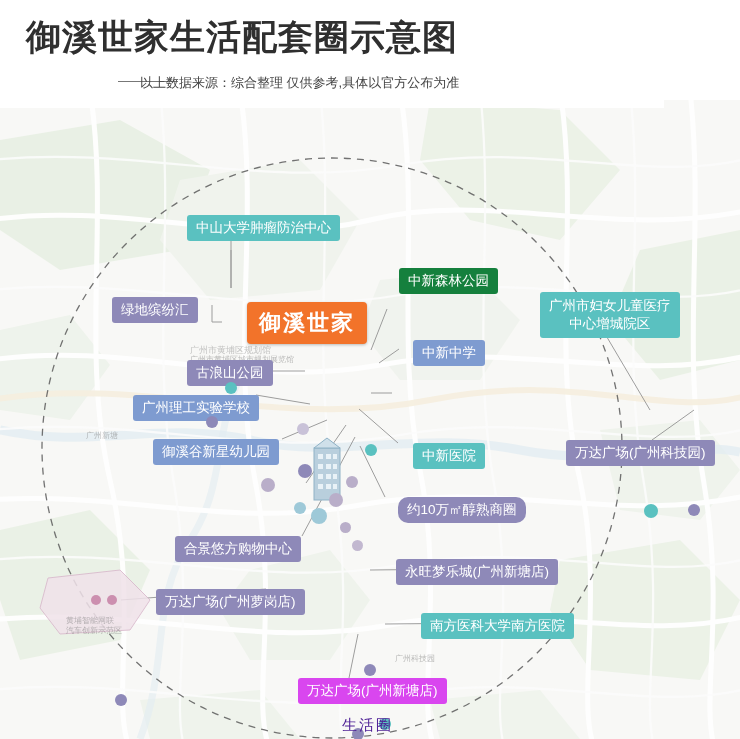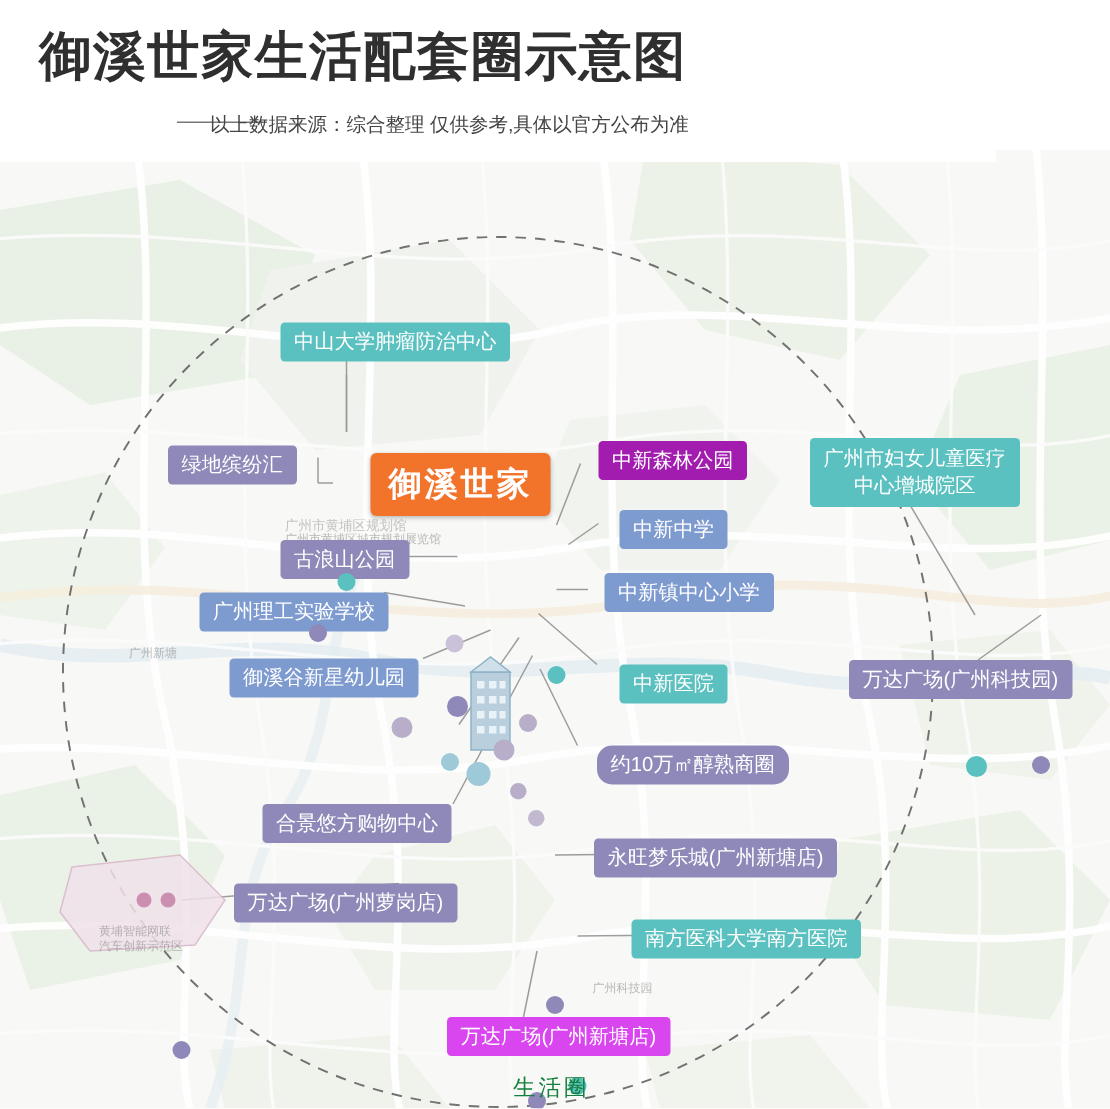--- a/index.html
+++ b/index.html
@@ -49,21 +49,21 @@
     position:absolute;z-index:30;
     background:#f2732a;color:#fff;
     font-size:22px;font-weight:bold;letter-spacing:2px;
     padding:6px 12px;border-radius:4px;
     box-shadow:0 1px 3px rgba(0,0,0,.25);
     white-space:nowrap;
     font-family:"DejaVu Serif","Liberation Serif",serif;
   }
   .dot{position:absolute;border-radius:50%;z-index:25;}
   .bottom-lbl{
-    position:absolute;z-index:30;font-size:15px;color:#15803d;letter-spacing:2px;text-align:right;
+    position:absolute;z-index:30;font-size:15px;color:#4c1d95;letter-spacing:2px;text-align:right;
   }
   .wm{position:absolute;color:rgba(150,150,150,.55);font-size:9px;z-index:15;white-space:nowrap;}
   .wm2{position:absolute;color:rgba(120,120,120,.5);font-size:8px;z-index:15;white-space:nowrap;}
 </style>
 </head>
 <body>
 
 <div id="root">
 
   <div class="header">
@@ -214,25 +214,24 @@
 
   <div class="lbl" style="left:120px;top:395px;background:#7e9bd0;">广州理工实验学校</div>
 
   <div class="lbl" style="left:140px;top:439px;background:#7e9bd0;">御溪谷新星幼儿园</div>
 
 
   <div class="lbl" style="left:162px;top:536px;background:#8e89b8;">合景悠方购物中心</div>
 
   <div class="lbl" style="left:143px;top:589px;background:#8e89b8;">万达广场(广州萝岗店)</div>
 
-  <div class="lbl" style="left:386px;top:294px;background:#a21caf;">中新森林公园</div>
+  <div class="lbl" style="left:386px;top:268px;background:#15803d;">中新森林公园</div>
 
   <div class="lbl" style="left:400px;top:340px;background:#7e9bd0;">中新中学</div>
 
-  <div class="lbl" style="left:390px;top:382px;background:#7e9bd0;">中新镇中心小学</div>
 
   <div class="lbl" style="left:400px;top:443px;background:#5ac1c0;">中新医院</div>
 
   <div class="lbl" style="left:385px;top:497px;background:#8e89b8;border-radius:10px;">约10万㎡醇熟商圈</div>
 
   <div class="lbl" style="left:527px;top:292px;background:#5ac1c0;text-align:center;line-height:1.35;">
     <span>广州市妇女儿童医疗</span><br>
     <span>中心增城院区</span>
   </div>
 

